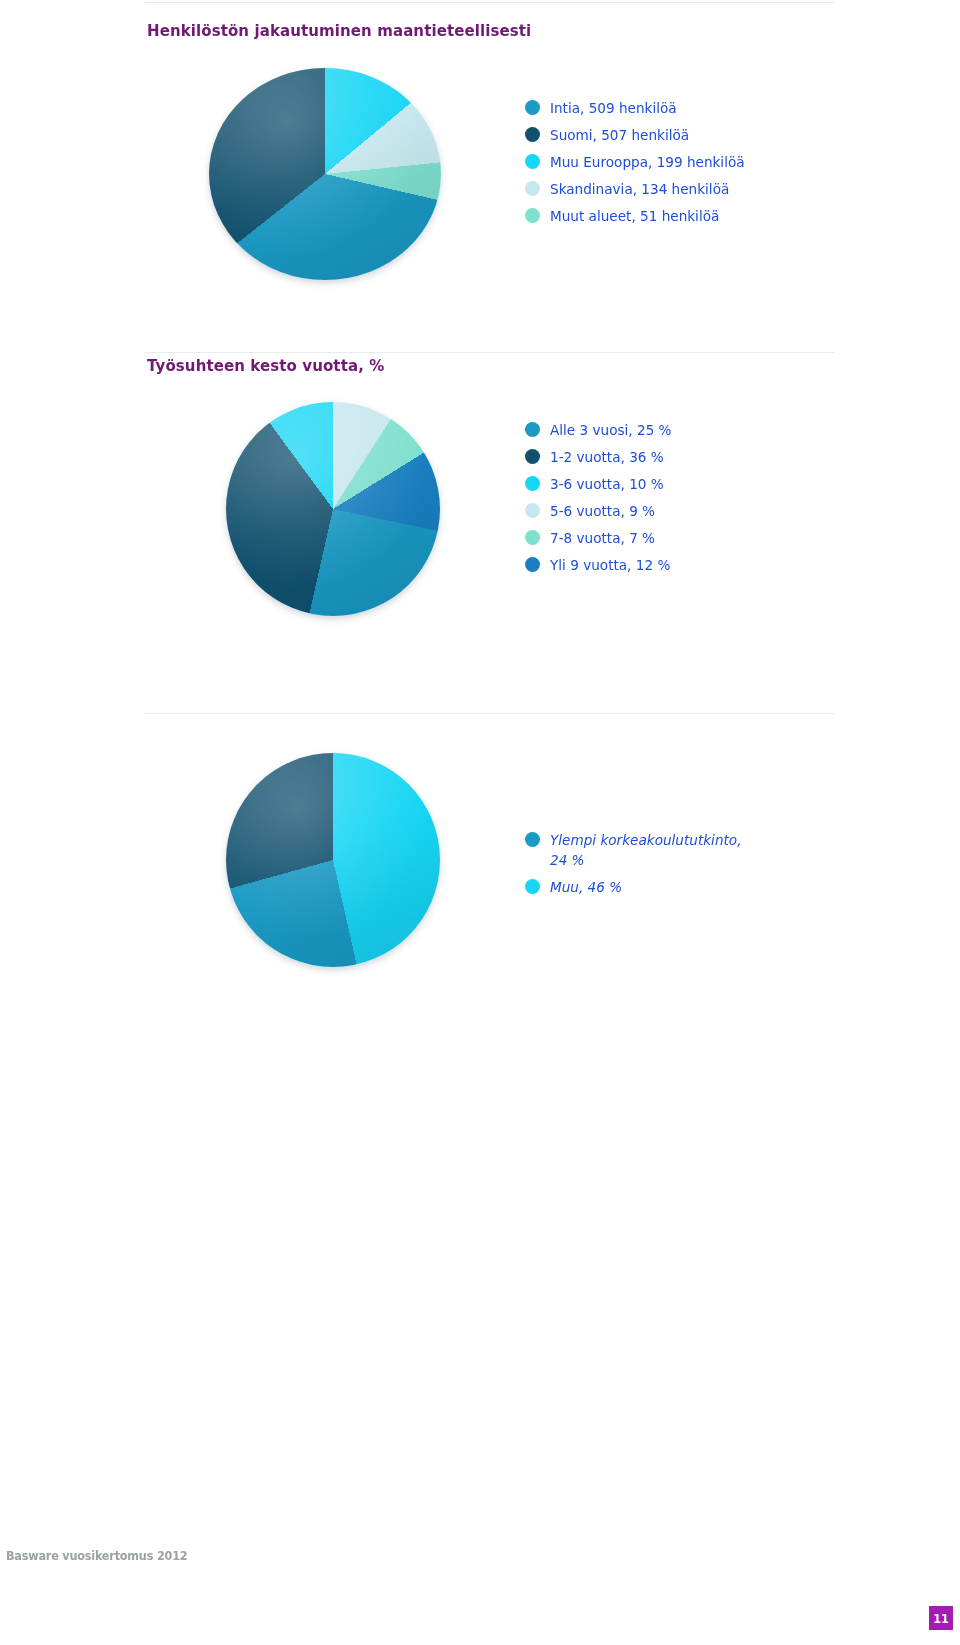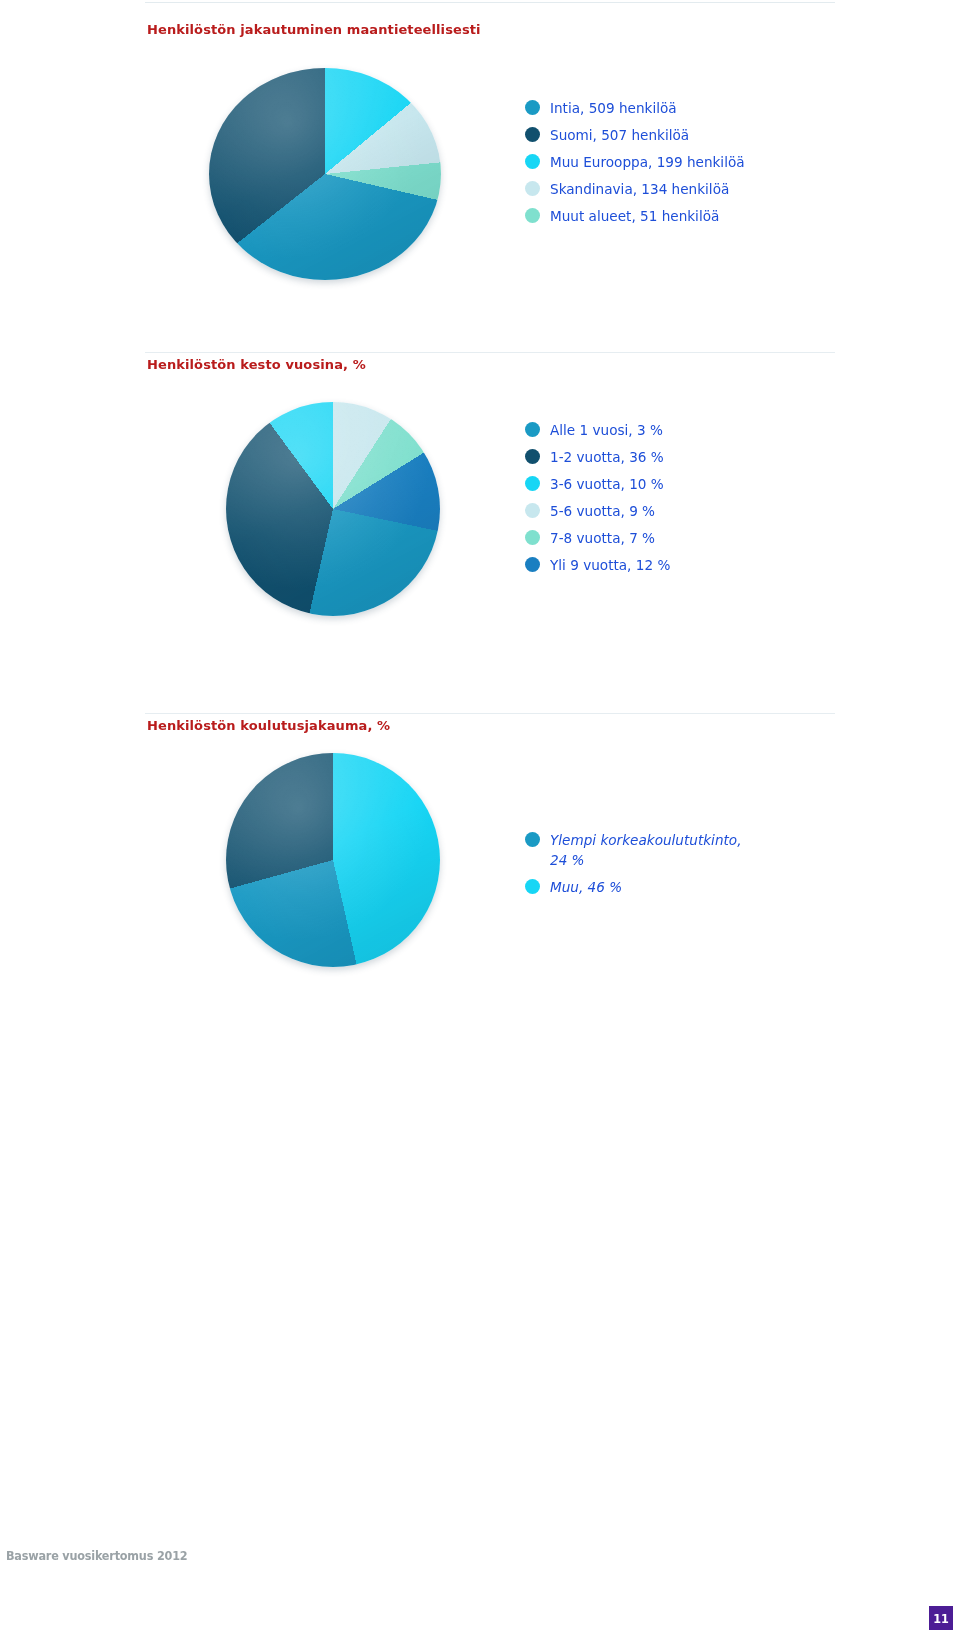--- a/index.html
+++ b/index.html
@@ -36,23 +36,23 @@
     position: absolute;
     left: 145px;
     width: 690px;
     height: 1px;
     background: #e6edf1;
   }
 
   .section-title {
     position: absolute;
     left: 147px;
-    font-size: 13px;
+    font-size: 15px;
     font-weight: bold;
-    color: #b91c1c;
+    color: #701a75;
     letter-spacing: 0.1px;
     white-space: nowrap;
   }
 
   
   .pie-wrap {
     position: absolute;
   }
   .pie {
     position: absolute;
@@ -105,21 +105,21 @@
     font-weight: bold;
     letter-spacing: -0.2px;
     font-family: "DejaVu Sans Condensed", "Liberation Sans Narrow", "Liberation Sans", sans-serif;
   }
   .page-badge {
     position: absolute;
     left: 929px;
     top: 1606px;
     width: 24px;
     height: 24px;
-    background: #4c1d95;
+    background: #a21caf;
     color: #ffffff;
     font-size: 12.5px;
     font-weight: bold;
     display: flex;
     align-items: center;
     justify-content: center;
     font-family: "DejaVu Sans Condensed", "Liberation Sans Narrow", "Liberation Sans", sans-serif;
   }
 </style>
 </head>
@@ -154,32 +154,32 @@
         <span class="legend-dot" style="background: rgb(199, 231, 238);"></span>
         <span class="legend-label wide">Skandinavia, 134 henkilöä</span>
       </div>
       <div class="legend-row">
         <span class="legend-dot" style="background: rgb(127, 224, 206);"></span>
         <span class="legend-label wide">Muut alueet, 51 henkilöä</span>
       </div>
     </div>
 
   <div class="section-rule" style="top:352px;"></div>
-  <div class="section-title" style="top:357px;">Henkilöstön kesto vuosina, %</div>
+  <div class="section-title" style="top:357px;">Työsuhteen kesto vuotta, %</div>
 
   <div class="pie-wrap" id="pie-2" style="left:226px; top:402px; width:214px; height:214px;">
     <div class="pie" id="pie-2-disc" style="width: 214px; height: 214px; background: conic-gradient(rgb(199, 231, 238) 0deg, rgb(199, 231, 238) 32.727deg, rgb(127, 224, 206) 32.727deg, rgb(127, 224, 206) 58.182deg, rgb(26, 127, 193) 58.182deg, rgb(26, 127, 193) 101.818deg, rgb(26, 154, 196) 101.818deg, rgb(26, 154, 196) 192.727deg, rgb(17, 80, 110) 192.727deg, rgb(17, 80, 110) 323.636deg, rgb(23, 214, 245) 323.636deg, rgb(23, 214, 245) 360deg);">
       <div class="shade"></div>
     </div>
   </div>
 
   <div class="legend" id="legend-2" style="left:525px; top:420px;">
       <div class="legend-row">
         <span class="legend-dot" style="background: rgb(26, 154, 196);"></span>
-        <span class="legend-label">Alle 1 vuosi, 3 %</span>
+        <span class="legend-label">Alle 3 vuosi, 25 %</span>
       </div>
       <div class="legend-row">
         <span class="legend-dot" style="background: rgb(17, 80, 110);"></span>
         <span class="legend-label">1-2 vuotta, 36 %</span>
       </div>
       <div class="legend-row">
         <span class="legend-dot" style="background: rgb(23, 214, 245);"></span>
         <span class="legend-label">3-6 vuotta, 10 %</span>
       </div>
       <div class="legend-row">
@@ -190,21 +190,20 @@
         <span class="legend-dot" style="background: rgb(127, 224, 206);"></span>
         <span class="legend-label">7-8 vuotta, 7 %</span>
       </div>
       <div class="legend-row">
         <span class="legend-dot" style="background: rgb(26, 127, 193);"></span>
         <span class="legend-label">Yli 9 vuotta, 12 %</span>
       </div>
     </div>
 
   <div class="section-rule" style="top:713px;"></div>
-  <div class="section-title" style="top:718px;">Henkilöstön koulutusjakauma, %</div>
 
   <div class="pie-wrap" id="pie-3" style="left:226px; top:753px; width:214px; height:214px;">
     <div class="pie" id="pie-3-disc" style="width: 214px; height: 214px; background: conic-gradient(rgb(23, 214, 245) 0deg, rgb(23, 214, 245) 167.273deg, rgb(26, 154, 196) 167.273deg, rgb(26, 154, 196) 254.545deg, rgb(17, 80, 110) 254.545deg, rgb(17, 80, 110) 360deg);">
       <div class="shade"></div>
     </div>
   </div>
 
   <div class="legend" id="legend-3" style="left:525px; top:830px;font-style:italic;">
       <div class="legend-row">
         <span class="legend-dot" style="background: rgb(26, 154, 196);"></span>

